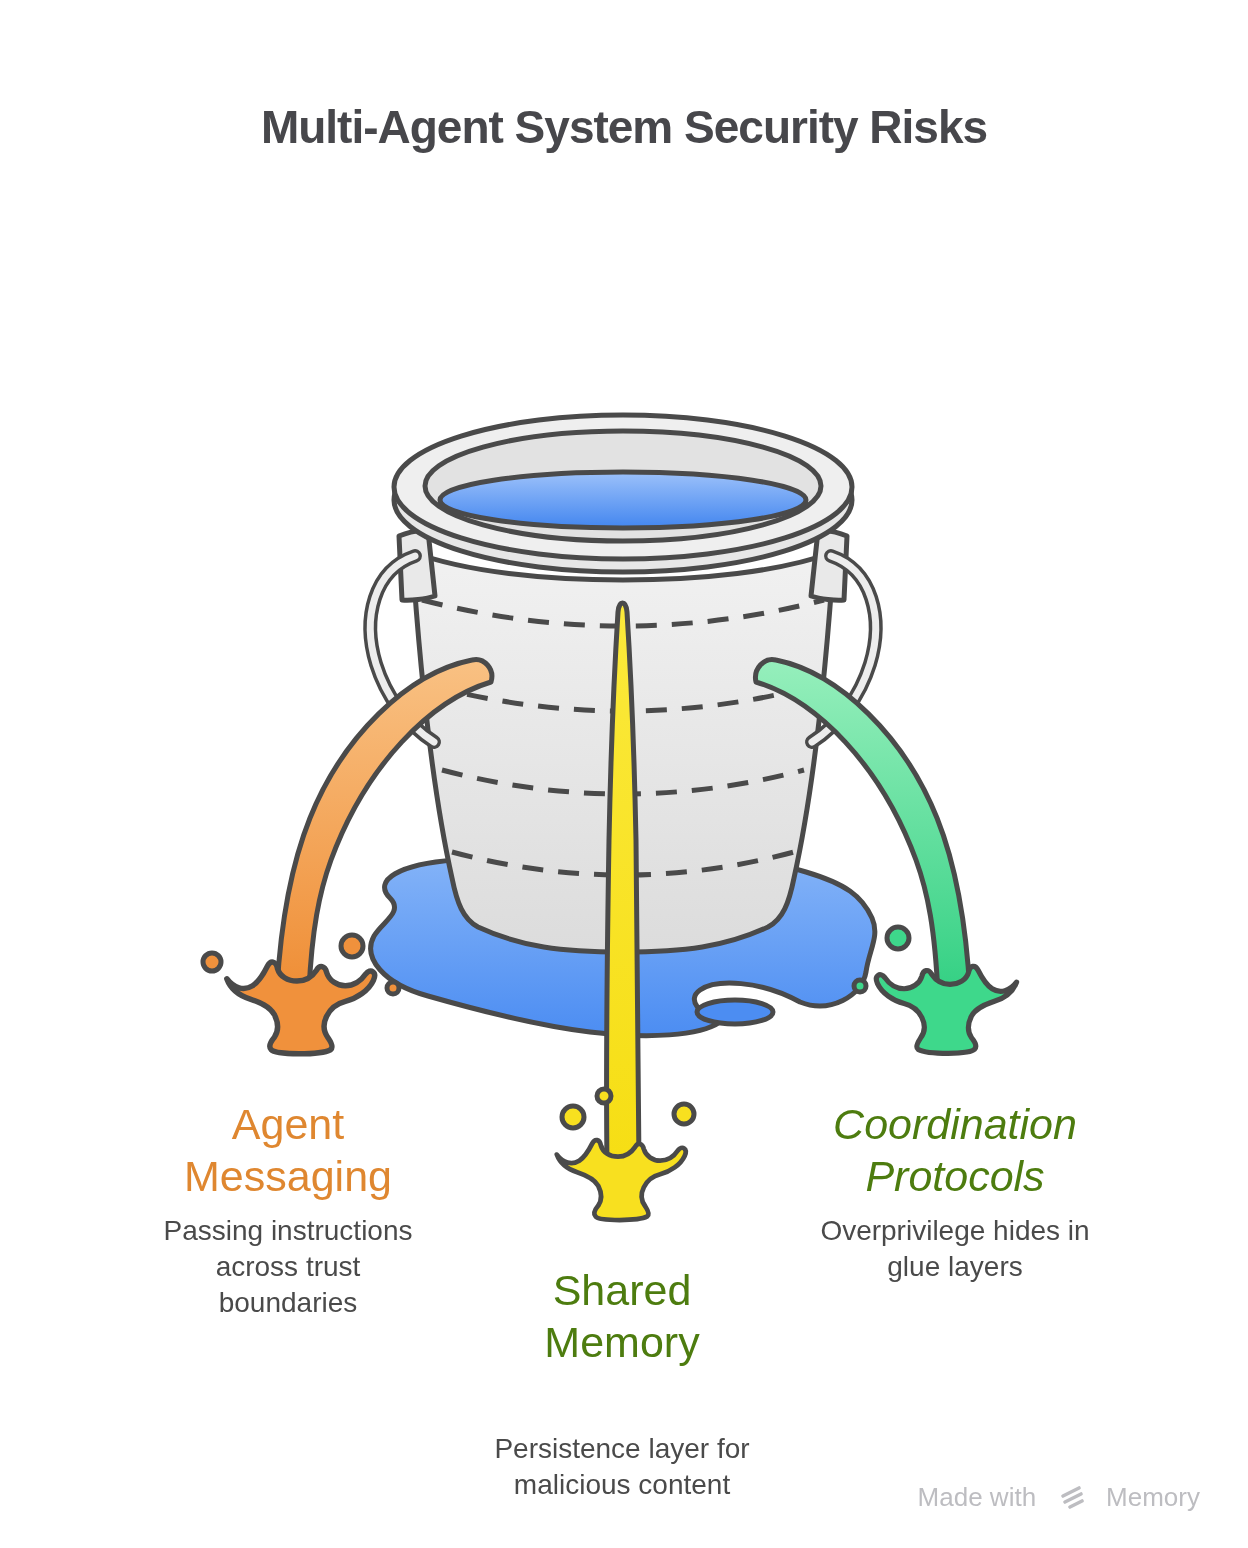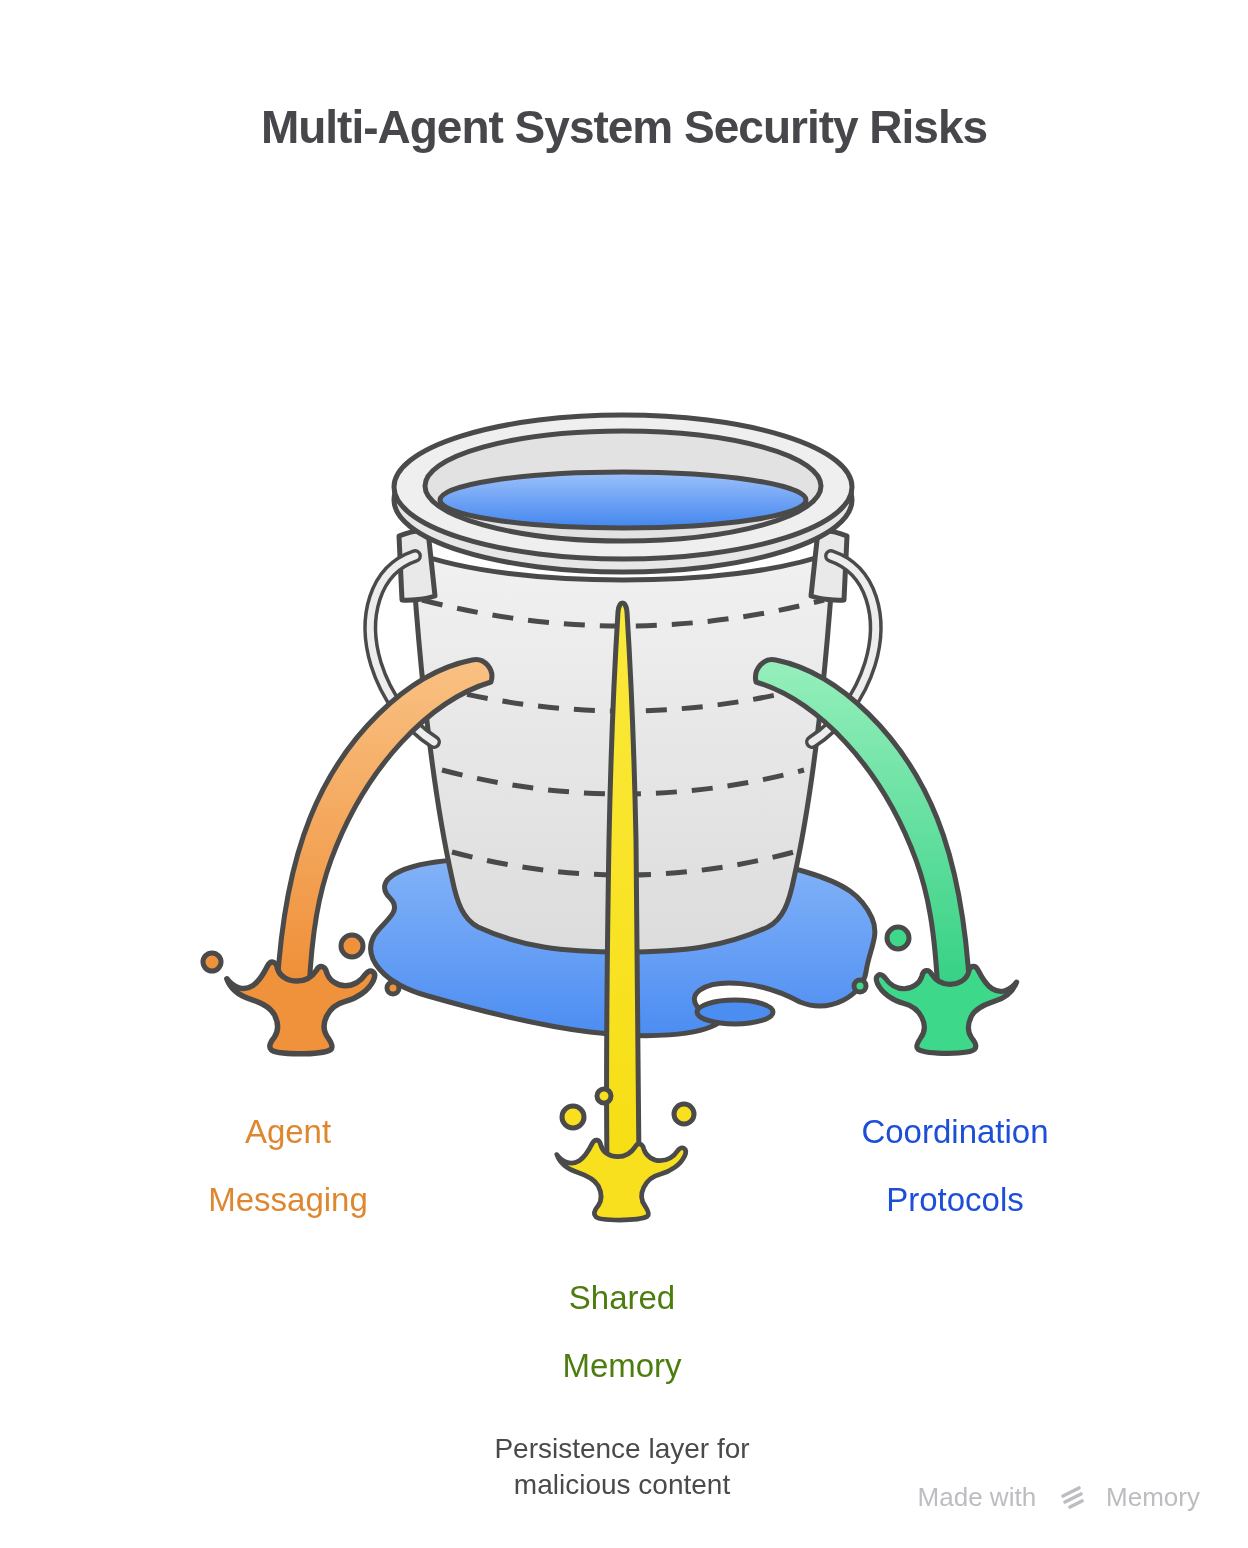--- a/index.html
+++ b/index.html
@@ -9,29 +9,29 @@
   }
   #art{position:absolute;left:0;top:0;}
   .abs{position:absolute;}
   .title{
     left:624px;top:100px;transform:translateX(-50%);
     font-size:46px;font-weight:700;letter-spacing:-1px;white-space:nowrap;
     color:#47474B;
   }
   .leak-label{
     transform:translateX(-50%);text-align:center;
-    font-size:33px;line-height:68px;font-weight:500;
+    font-size:43px;line-height:52px;font-weight:500;
   }
   .leak-desc{
     transform:translateX(-50%);text-align:center;
     font-size:28px;line-height:36px;font-weight:400;color:#4A4A4A;
   }
   .c-orange{color:#DF8730;}
   .c-yellow{color:#4d7c0f;}
-  .c-green{color:#1d4ed8;}
+  .c-green{color:#4d7c0f;font-style:italic;}
   .watermark{
     right:48px;top:1482px;display:flex;align-items:center;gap:22px;
     font-size:26px;font-weight:500;color:#BDBDC1;
   }
   .w240{width:240px;} .w190{width:190px;} .w300{width:300px;}
   .w272{width:272px;} .w318{width:318px;} .w292{width:292px;}
 </style>
 </head>
 <body>
 
@@ -140,25 +140,27 @@
       <circle cx="604" cy="1096" r="7" fill="#F8E01F"></circle>
       <circle cx="684" cy="1114" r="10" fill="#F8E01F"></circle>
       <circle cx="898" cy="938" r="11" fill="#3ED88B"></circle>
       <circle cx="860" cy="986" r="6" fill="#3ED88B"></circle>
     </g>
   </svg>
 
   <div class="abs title">Multi-Agent System Security Risks</div>
 
   <div class="abs leak-label c-orange w240" style="left:288px;top:1098px;">Agent Messaging</div>
+  <div class="abs leak-desc w272" style="left:288px;top:1213px;">Passing instructions across trust boundaries</div>
 
   <div class="abs leak-label c-yellow w190" style="left:622px;top:1264px;">Shared Memory</div>
   <div class="abs leak-desc w318" style="left:622px;top:1431px;">Persistence layer for malicious content</div>
 
   <div class="abs leak-label c-green w300" style="left:955px;top:1098px;">Coordination Protocols</div>
+  <div class="abs leak-desc w292" style="left:955px;top:1213px;">Overprivilege hides in glue layers</div>
 
   <div class="abs watermark">
     <span>Made with</span>
     <svg width="26" height="26" viewBox="0 0 26 26">
       <g stroke="#BDBDC1" stroke-width="3.6" stroke-linecap="round" fill="none">
         <path d="M5 11 L21 3"></path>
         <path d="M7 17 L23 9"></path>
         <path d="M12 22 L24 16"></path>
       </g>
     </svg>

